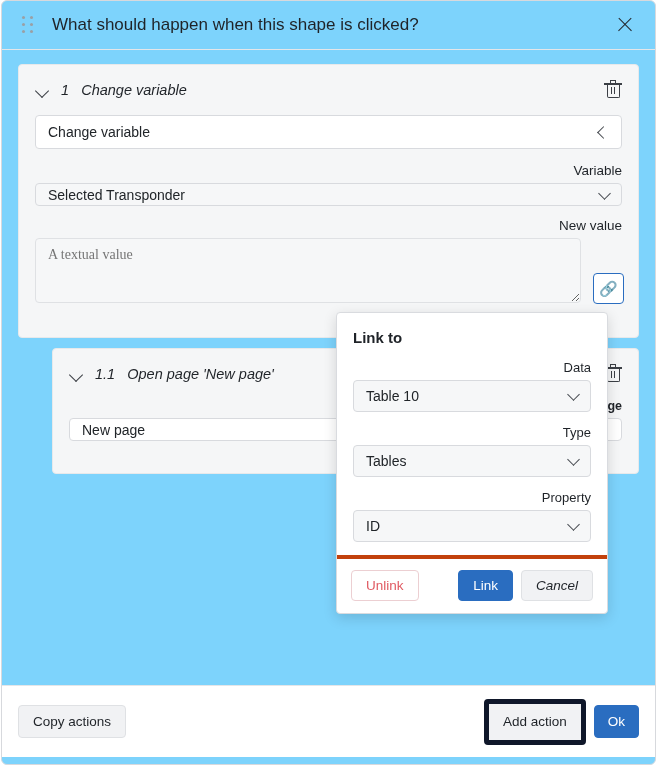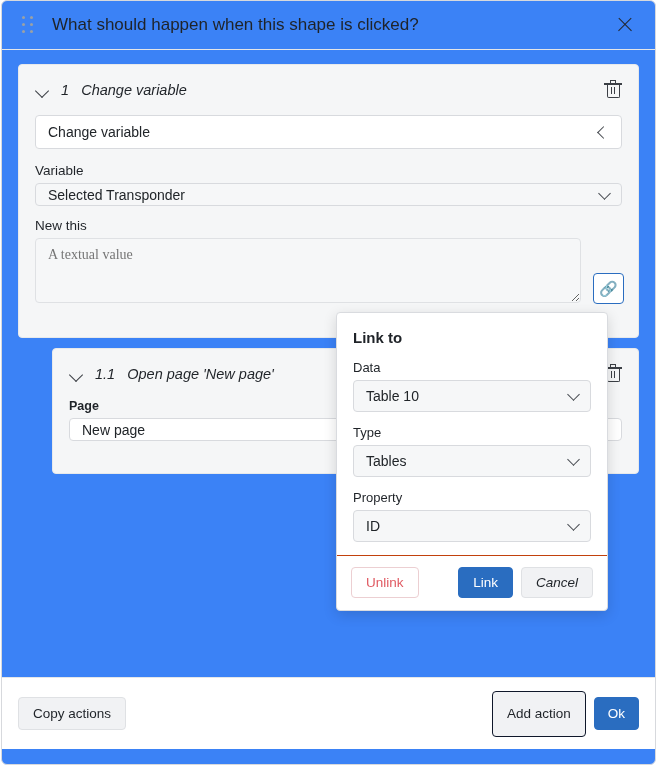--- a/index.html
+++ b/index.html
@@ -15,21 +15,21 @@
     -webkit-font-smoothing: antialiased;
   }
 
   .dialog {
     position: relative;
     width: 655px;
     height: 765px;
     margin: 0 auto;
     border: 1px solid #d7d9dd;
     border-radius: 6px;
-    background: #3b82f6;
+    background: #7dd3fc;
     box-sizing: border-box;
     overflow: hidden;
   }
 
   
   .dialog-header {
     height: 49px;
     display: flex;
     align-items: center;
     border-bottom: 1px solid #e4e6e9;
@@ -173,20 +173,21 @@
     background: #3b3f45;
   }
   .trash-icon .can:before { left: 3.5px; }
   .trash-icon .can:after  { right: 3.5px; }
 
   
   .field-label {
     font-size: 13.5px;
     color: #1f2328;
     margin-bottom: 5px;
+    text-align: right;
   }
   .field-label.bold { font-weight: bold; font-size: 12.5px; }
 
   .select,
   .textinput {
     width: 100%;
     height: 23px;
     box-sizing: border-box;
     background: #ffffff;
     border: 1px solid #d8dade;
@@ -307,21 +308,21 @@
     color: #1f2328;
     margin-bottom: 14px;
   }
   .popover .field-label { font-size: 13px; margin-bottom: 5px; }
   .popover .select {
     height: 32px;
     background: #f6f7f8;
     margin-bottom: 13px;
   }
   .popover-footer {
-    border-top: 1px solid #c2410c;
+    border-top: 4px solid #c2410c;
     margin: 2px -16px 0 -16px;
     padding: 11px 14px 12px 14px;
     display: flex;
     align-items: center;
   }
   .btn {
     height: 31px;
     border-radius: 4px;
     font-size: 13.5px;
     display: inline-flex;
@@ -347,40 +348,40 @@
     background: #f1f2f4;
     border: 1px solid #dfe1e4;
     color: #1f2328;
     margin-left: 8px;
     font-style: italic;
   }
 
   
   .dialog-footer {
     position: absolute;
-    left: 0; right: 0; bottom: 15px;
+    left: 0; right: 0; bottom: 7px;
     height: 72px;
     border-top: 1px solid #e4e6e9;
     display: flex;
     align-items: center;
     padding: 0 16px;
     box-sizing: border-box;
     background: #ffffff;
   }
   .footer-right { margin-left: auto; display: flex; align-items: center; }
   .btn-copy {
     background: #f1f2f4;
     border: 1px solid #dfe1e4;
     color: #1f2328;
     height: 33px;
     padding: 0 14px;
   }
   .btn-add {
     background: #f1f2f4;
-    border: 1px solid #0f172a;
+    border: 5px solid #0f172a;
     color: #1f2328;
     height: 46px;
     padding: 0 14px;
   }
   .btn-ok {
     background: #2a6dc0;
     color: #fff;
     border-color: #2a6dc0;
     height: 33px;
     padding: 0 13px;
@@ -429,21 +430,21 @@
 
       <div class="field-block">
         <div class="field-label">Variable</div>
         <div class="select gray">
           <span>Selected Transponder</span>
           <span class="chev-down"></span>
         </div>
       </div>
 
       <div class="field-block">
-        <div class="field-label">New this</div>
+        <div class="field-label">New value</div>
         <div class="textarea-wrap">
           <textarea class="textarea" placeholder="A textual value" style=""></textarea>
           <div class="link-btn">
             <span class="link-glyph">🔗</span>
           </div>
         </div>
       </div>
     </div>
 
     <div class="nested-wrap">

